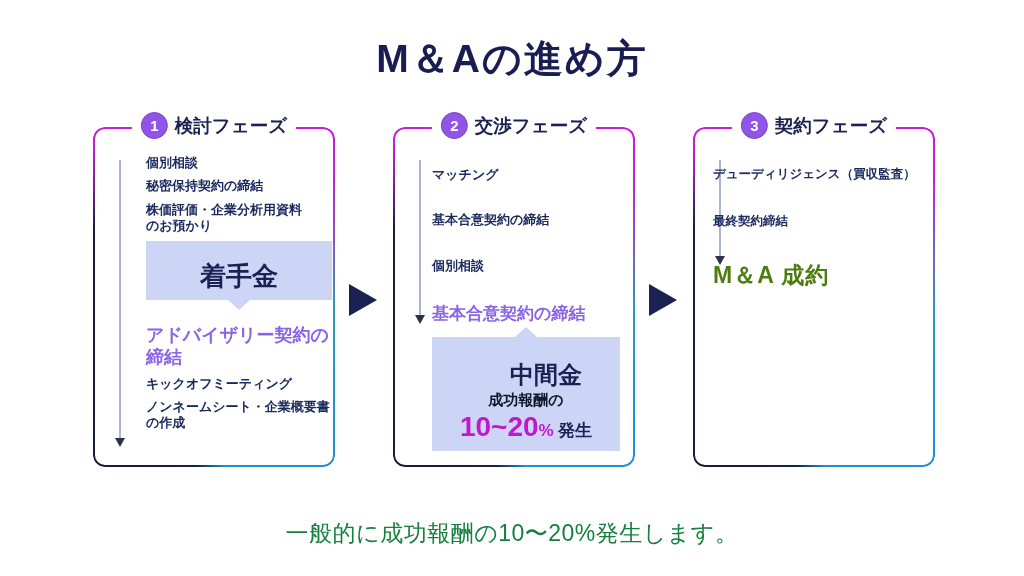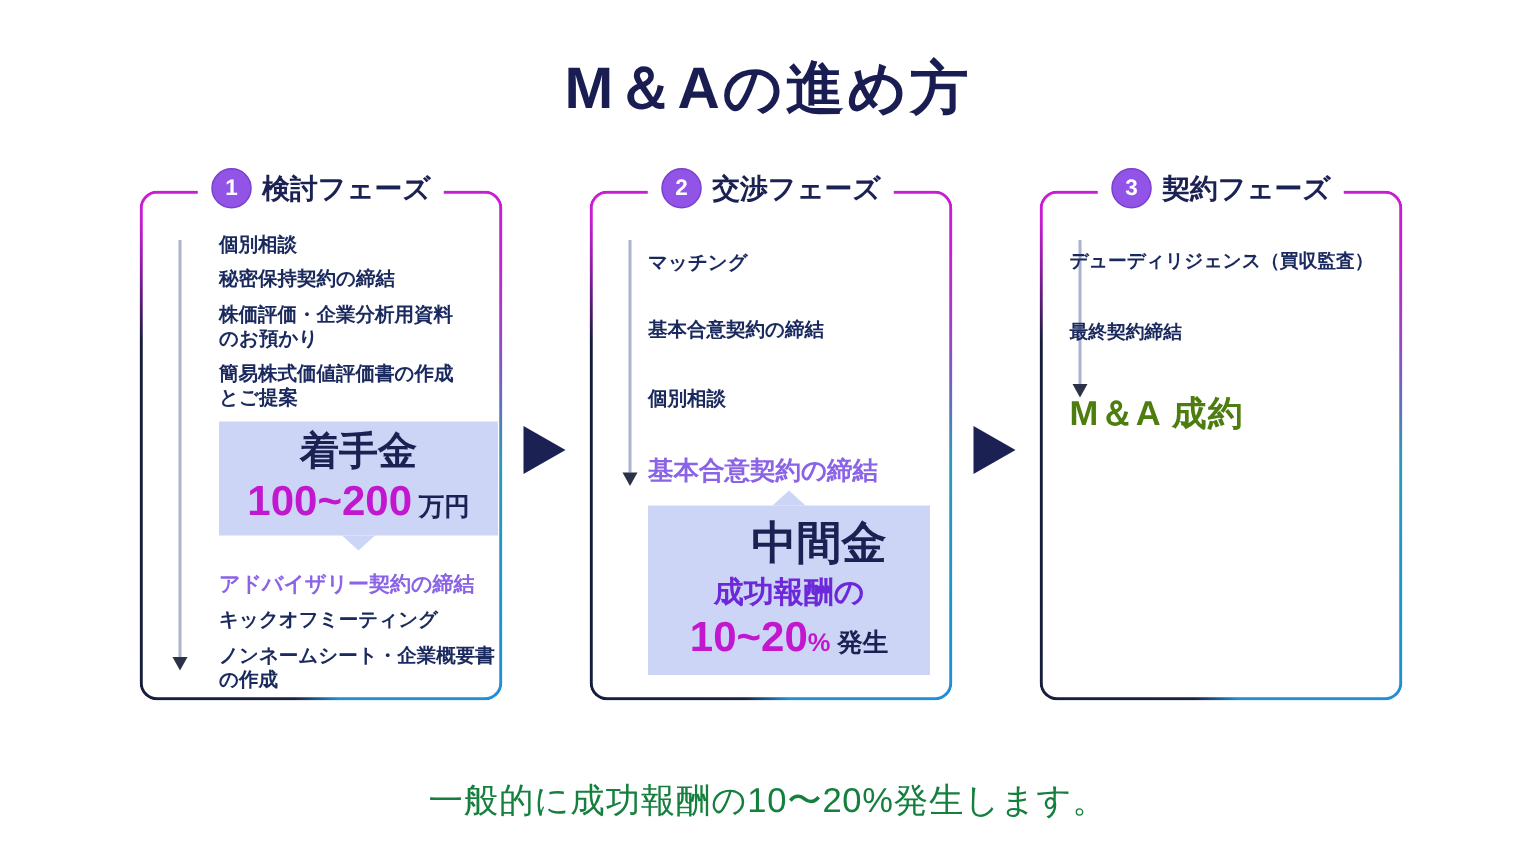--- a/index.html
+++ b/index.html
@@ -42,39 +42,39 @@
 
   .content { position:absolute; z-index:1; }
   .card-1 .content { left:53px; top:28px; width:190px; }
   .card-2 .content { left:39px; top:40px; width:196px; }
   .card-3 .content { left:20px; top:40px; width:206px; }
 
   .step { font-size:13px; font-weight:700; color:#1b2a5e; line-height:1.25;
           margin-bottom:7px; white-space:pre-line; }
   .card-2 .step { margin-bottom:29px; }
   .card-3 .step { font-size:12.5px; margin-bottom:31px; }
-  .step.highlight { color:#8a63e6; font-size:14px; margin-top:2px; }
+  .step.highlight { color:#8a63e6; font-size:18px; margin-top:2px; }
   .card-2 .step.highlight { font-size:17px; margin-bottom:13px; color:#8a63e6; }
   .result-text { font-size:23px; font-weight:700; color:#4d7c0f; letter-spacing:1px; }
 
   
   .fee-box { position:relative; background:#cdd5f6; text-align:center; width:186px; }
   .fee-box-1 { padding:3px 0 6px; margin:2px 0 24px 0; }
   .fee-box-1::after { content:""; position:absolute; bottom:-10px; left:50%;
       transform:translateX(-50%); width:0; height:0;
       border-left:11px solid transparent; border-right:11px solid transparent;
       border-top:10px solid #cdd5f6; }
   .fee-box-2 { padding:6px 0 8px; margin-top:10px; width:188px; }
   .fee-box-2::before { content:""; position:absolute; top:-10px; left:50%;
       transform:translateX(-50%); width:0; height:0;
       border-left:11px solid transparent; border-right:11px solid transparent;
       border-bottom:10px solid #cdd5f6; }
-  .fee-title { font-size:26px; font-weight:700; color:#1b2152; line-height:1.3; }
-  .fee-box-2 .fee-title { font-size:30px;padding-left:40px; }
-  .fee-sub { font-size:20px; font-weight:700; color:#6d28d9; line-height:1.3; }
+  .fee-title { font-size:26px; font-weight:700; color:#1b2152; line-height:1.3;margin-top:16px; }
+  .fee-box-2 .fee-title { font-size:24px;padding-left:40px; }
+  .fee-sub { font-size:15px; font-weight:700; color:#0f172a; line-height:1.3; }
   .fee-amount { line-height:1.2; }
   .amount-num { font-size:28px; font-weight:700; color:#c117cf; }
   .amount-mid { font-size:17px; font-weight:700; color:#c117cf; }
   .amount-unit { font-size:17px; font-weight:700; color:#1b2152; }
 
   
   .next-arrow { position:absolute; top:284px; width:0; height:0;
       border-top:16px solid transparent; border-bottom:16px solid transparent;
       border-left:28px solid #1b2152; }
   .next-arrow-1 { left:349px; } .next-arrow-2 { left:649px; }
@@ -93,28 +93,22 @@
     <div class="card-label">
       <span class="num-circle">1</span>
       <span class="label-text">検討フェーズ</span>
     </div>
     <div class="timeline"></div>
     <div class="content">
       <p class="step">個別相談</p>
       <p class="step">秘密保持契約の締結</p>
       <p class="step">株価評価・企業分析用資料
 のお預かり</p>
-      <p class="step">簡易株式価値評価書の作成
-とご提案</p>
       <div class="fee-box fee-box-1">
         <div class="fee-title">着手金</div>
-        <div class="fee-amount">
-          <span class="amount-num">100~200</span>
-          <span class="amount-unit">万円</span>
-        </div>
       </div>
       <p class="step highlight">アドバイザリー契約の締結</p>
       <p class="step">キックオフミーティング</p>
       <p class="step">ノンネームシート・企業概要書
 の作成</p>
     </div>
   </div>
 
   <div class="next-arrow next-arrow-1"></div>
 

